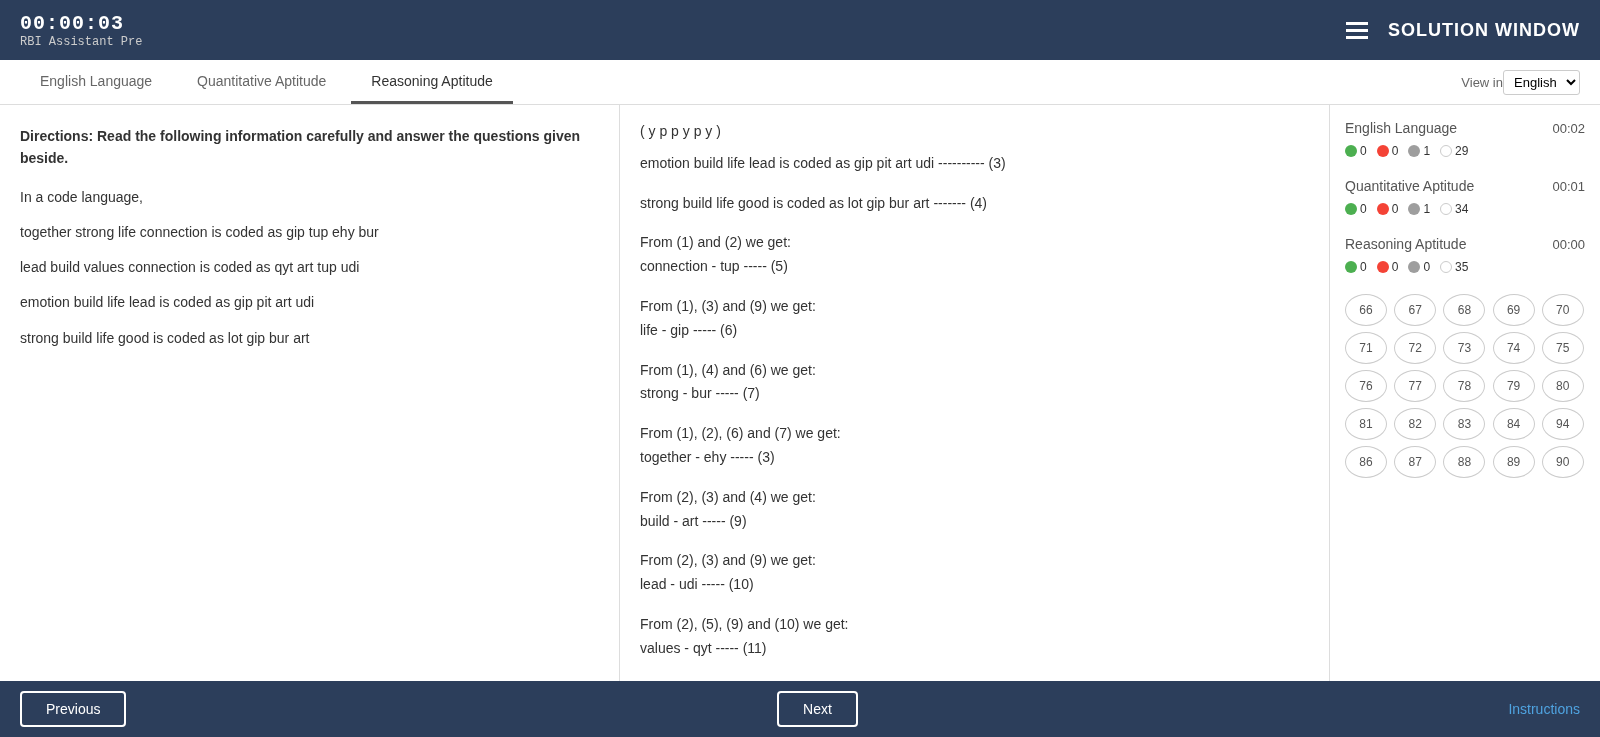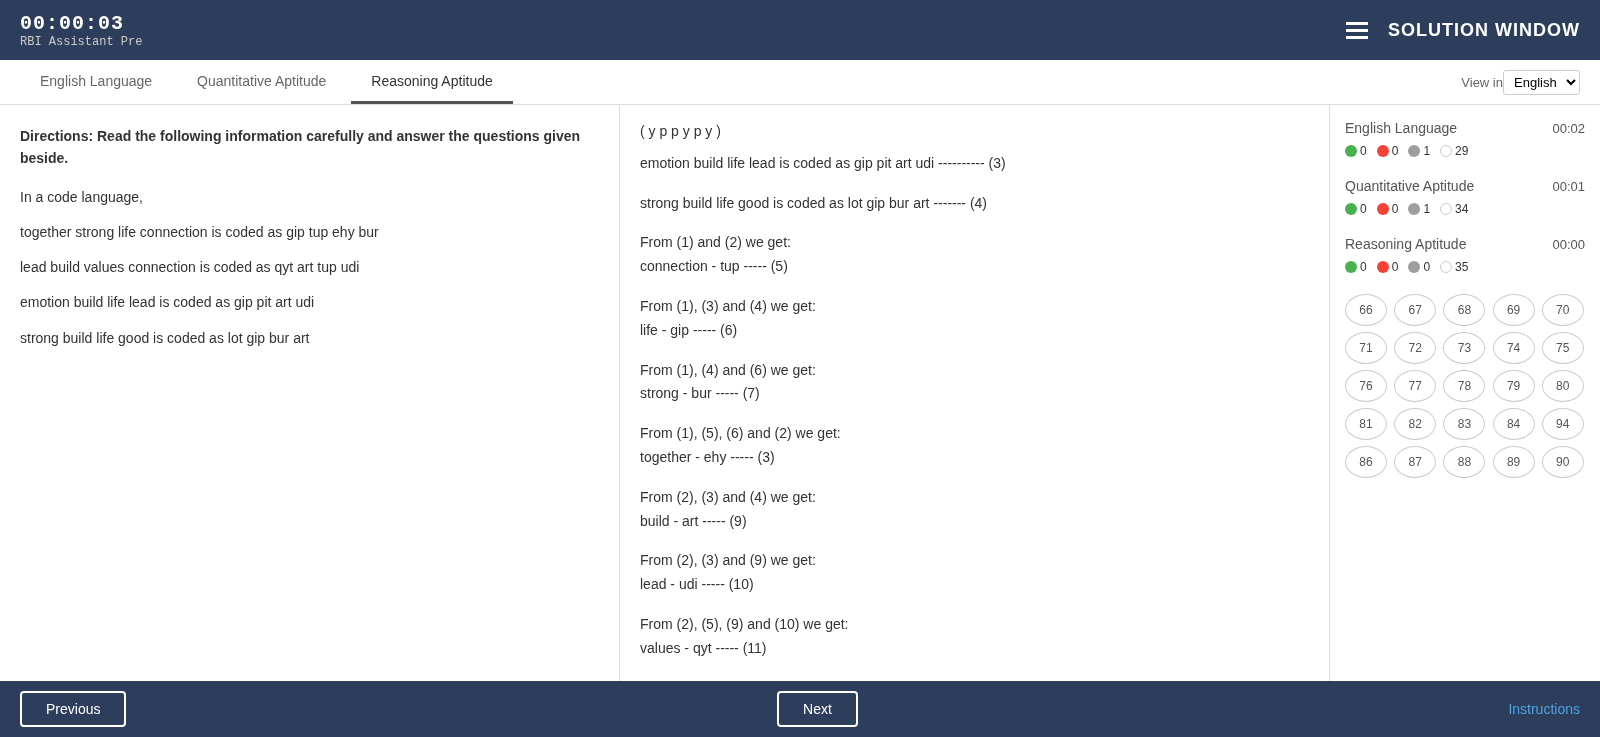--- a/index.html
+++ b/index.html
@@ -242,29 +242,29 @@
       <p>emotion build life lead is coded as gip pit art udi ---------- (3)</p>
     </div>
     <div class="solution-group">
       <p>strong build life good is coded as lot gip bur art ------- (4)</p>
     </div>
     <div class="solution-group">
       <p>From (1) and (2) we get:</p>
       <p>connection - tup ----- (5)</p>
     </div>
     <div class="solution-group">
-      <p>From (1), (3) and (4) we get:</p>
+      <p>From (1), (3) and (9) we get:</p>
       <p>life - gip ----- (6)</p>
     </div>
     <div class="solution-group">
       <p>From (1), (4) and (6) we get:</p>
       <p>strong - bur ----- (7)</p>
     </div>
     <div class="solution-group">
-      <p>From (1), (5), (6) and (2) we get:</p>
+      <p>From (1), (2), (6) and (7) we get:</p>
       <p>together - ehy ----- (3)</p>
     </div>
     <div class="solution-group">
       <p>From (2), (3) and (4) we get:</p>
       <p>build - art ----- (9)</p>
     </div>
     <div class="solution-group">
       <p>From (2), (3) and (9) we get:</p>
       <p>lead - udi ----- (10)</p>
     </div>

